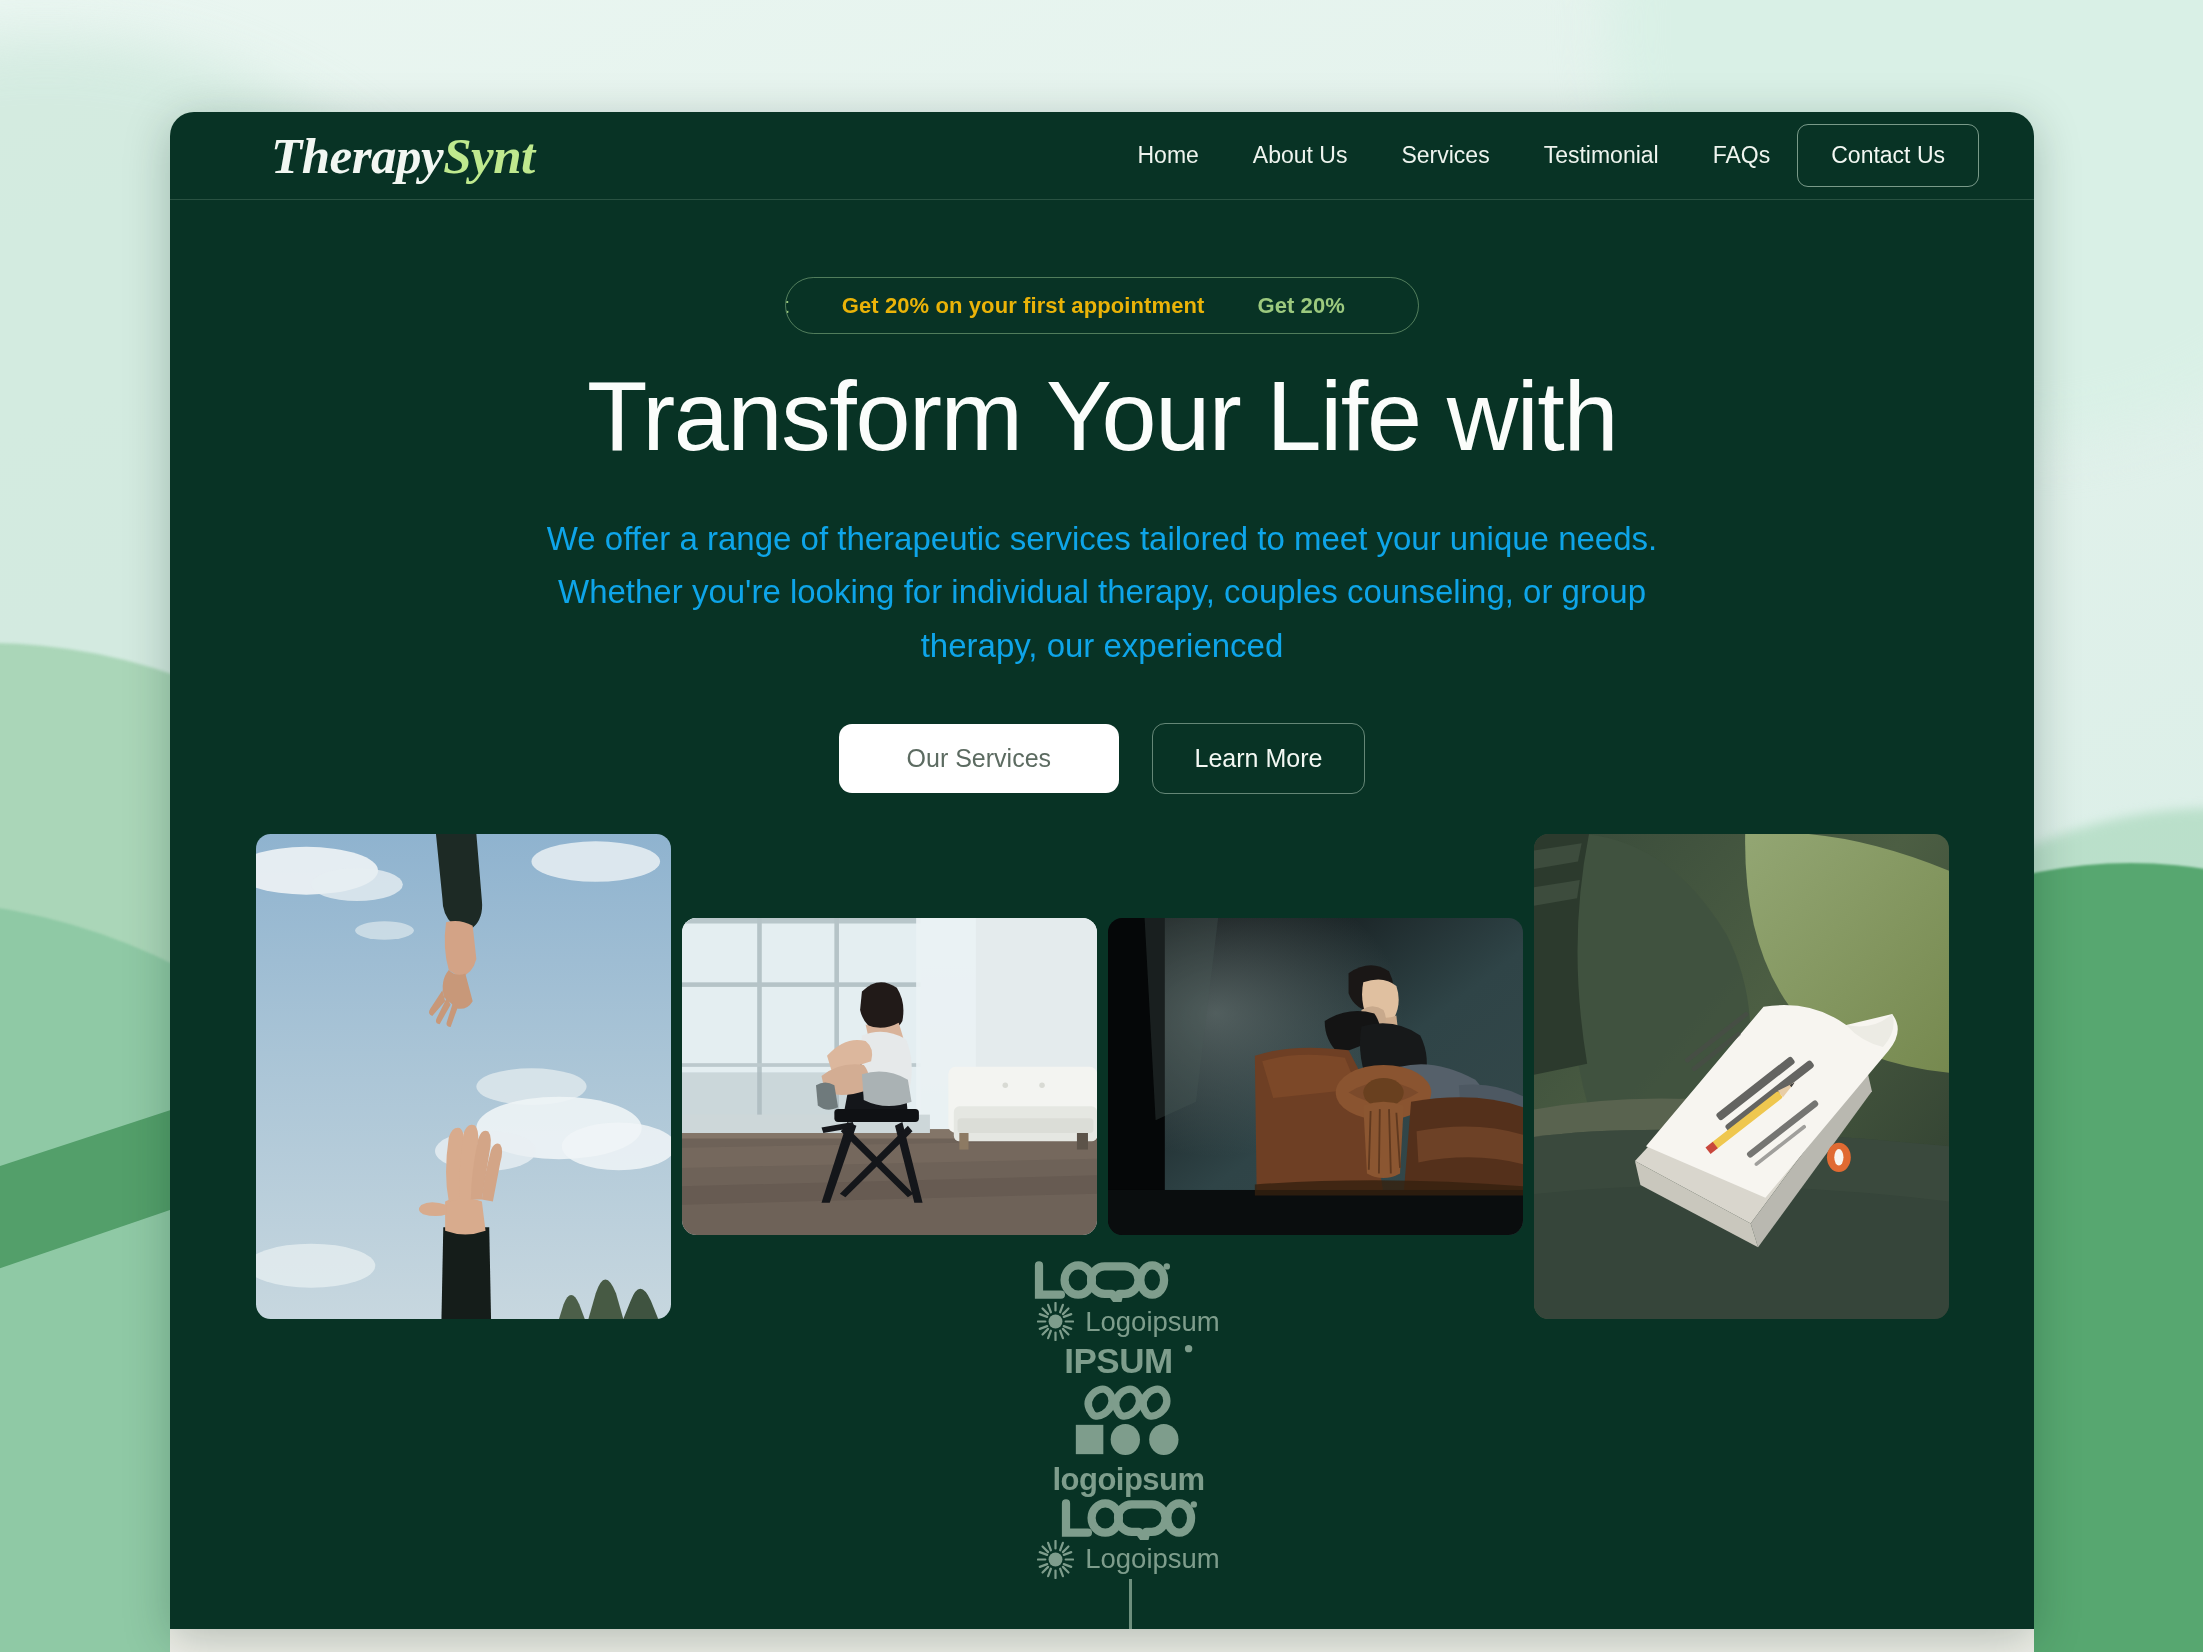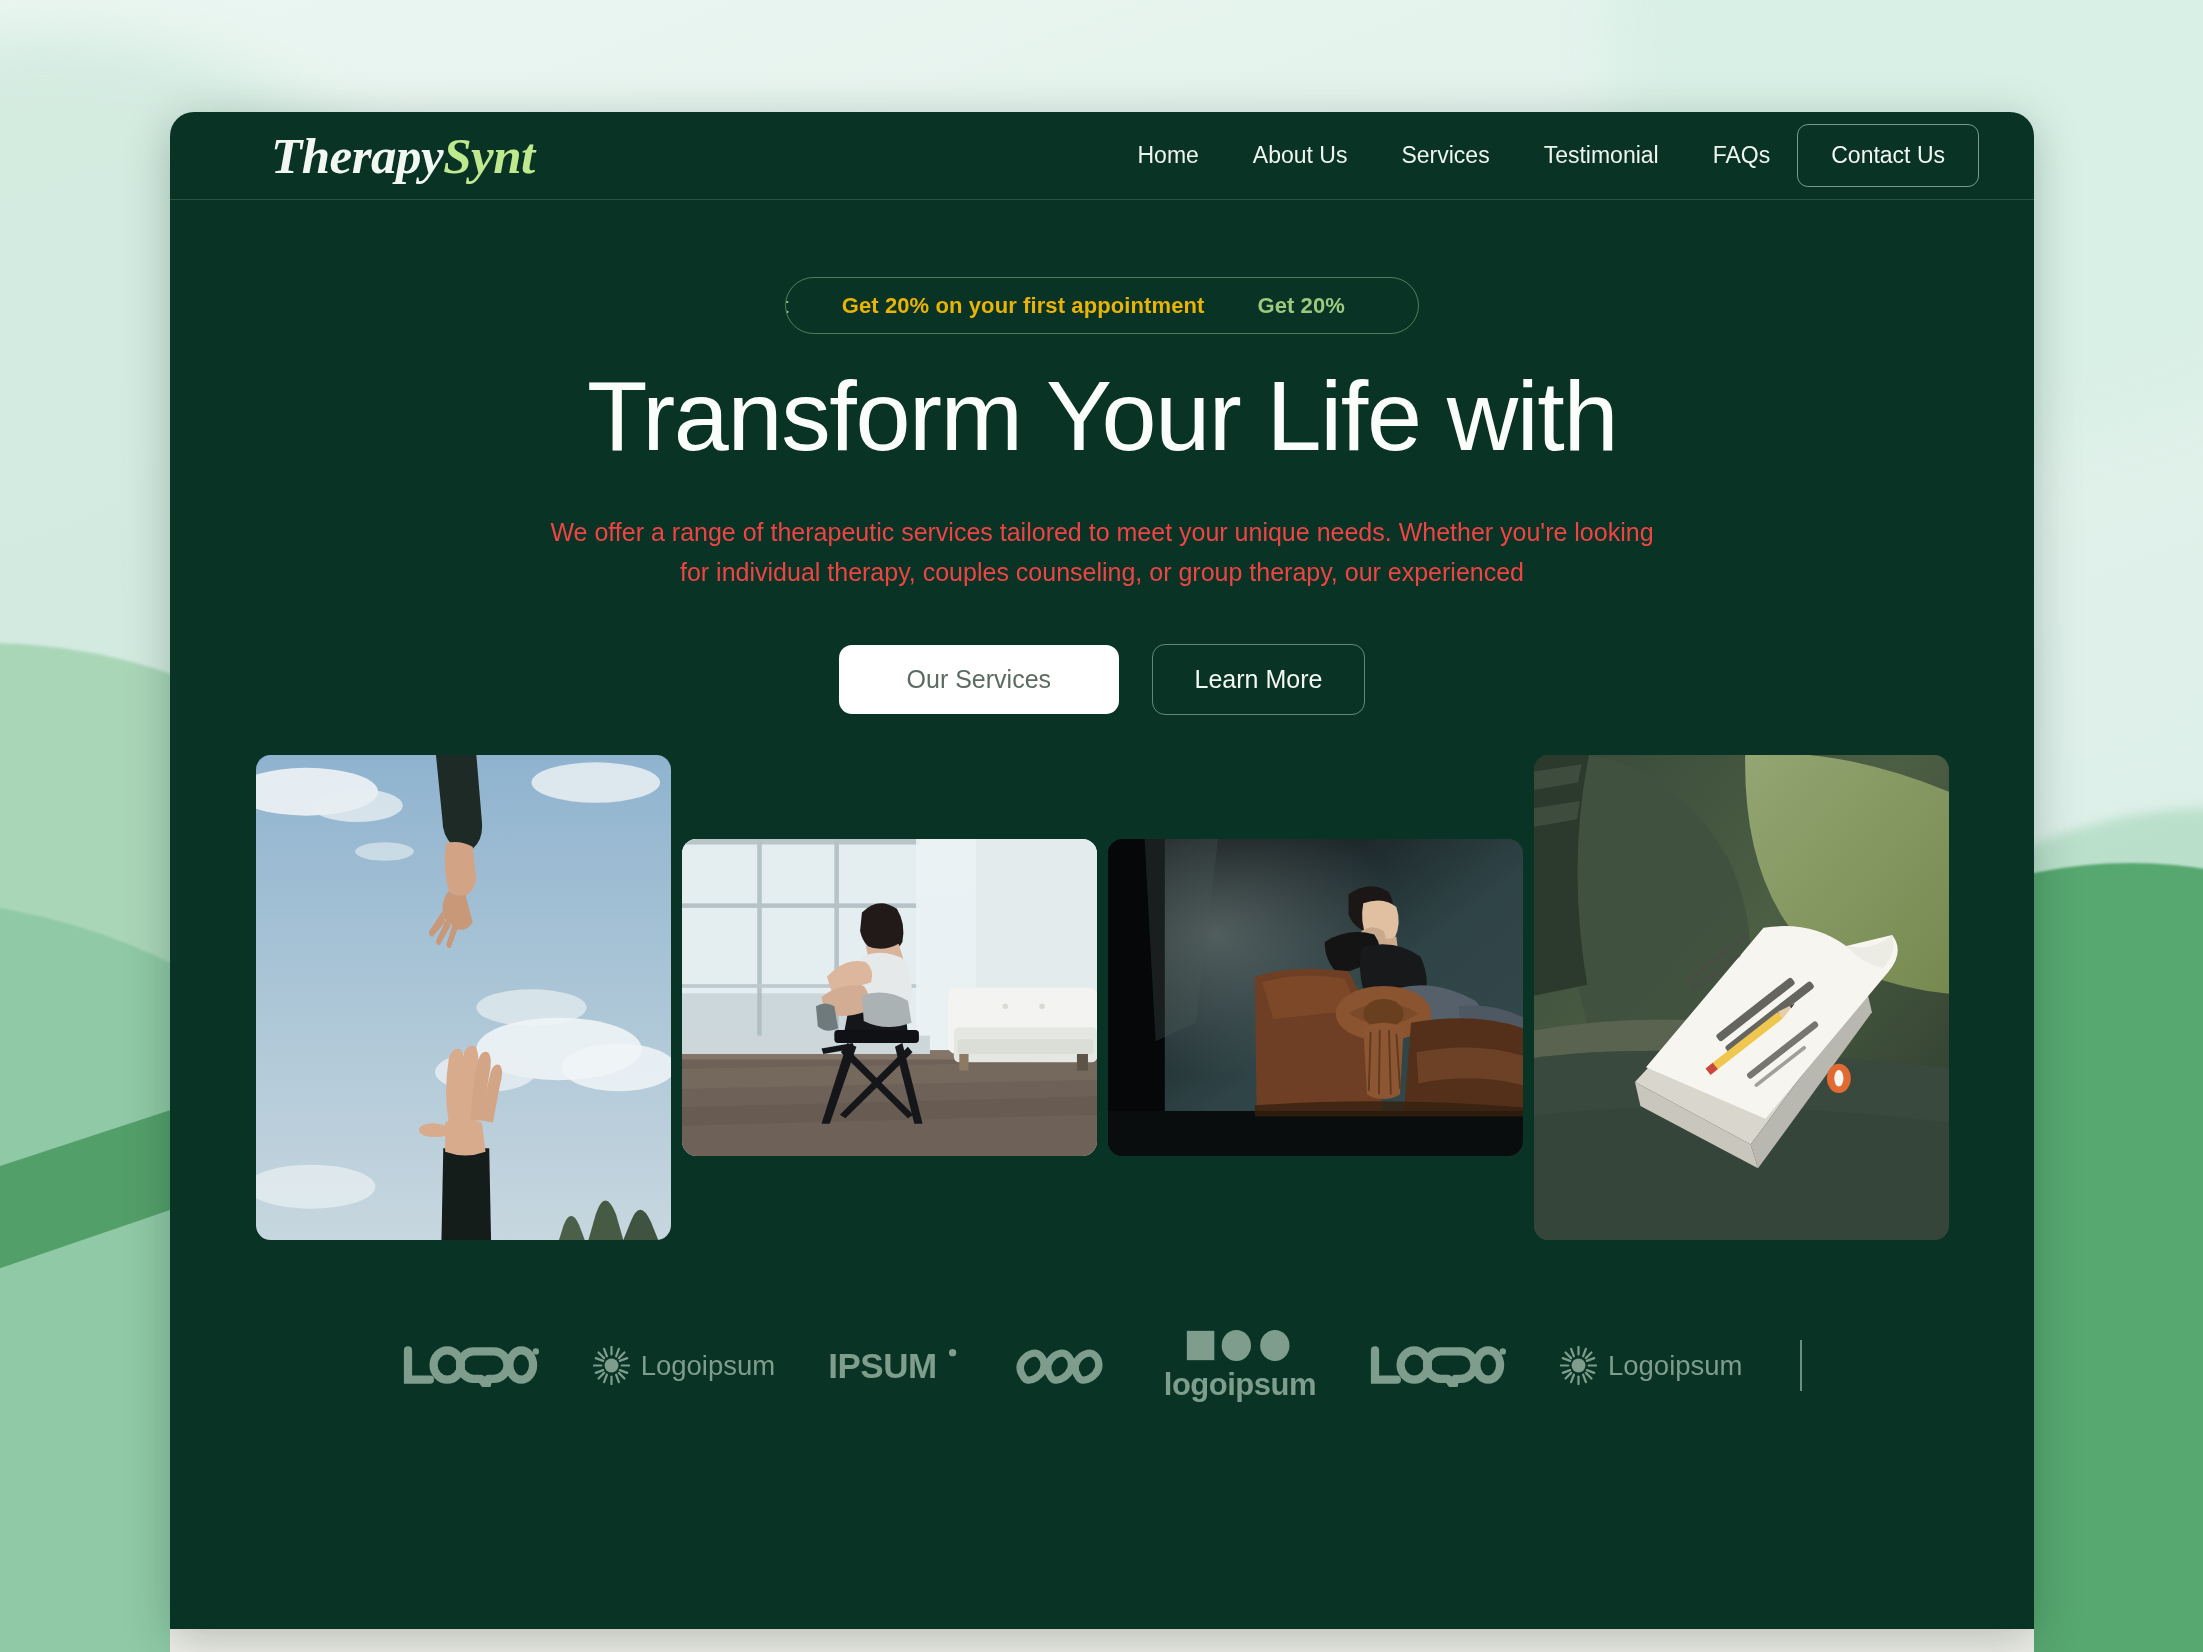--- a/index.html
+++ b/index.html
@@ -191,22 +191,22 @@
   .headline .ital {
     font-family:"Liberation Serif", serif;
     font-style:italic;
     font-weight:400;
     letter-spacing:-0.9px;
   }
 
   .subtitle {
     margin:37px auto 0;
     width:1139px;
-    color:#ef4444;
-    font-size:25px;
+    color:#0ea5e9;
+    font-size:33px;
     line-height:1.62;
     font-weight:400;
   }
 
   .cta-row {
     margin-top:51px;
     display:flex;
     justify-content:center;
     align-items:center;
     gap:16.5px;
@@ -255,20 +255,21 @@
 
   
   .logo-strip {
     margin-top:84px;
     display:flex;
     align-items:center;
     justify-content:center;
     gap:0;
     padding:0 55px;
     height:84px;
+    flex-direction:column;
   }
   .brand {
     display:flex;
     align-items:center;
     justify-content:center;
     gap:11px;
     color:#7e9d8c;
     flex:none;
   }
   .brand + .brand { margin-left:53px; }

